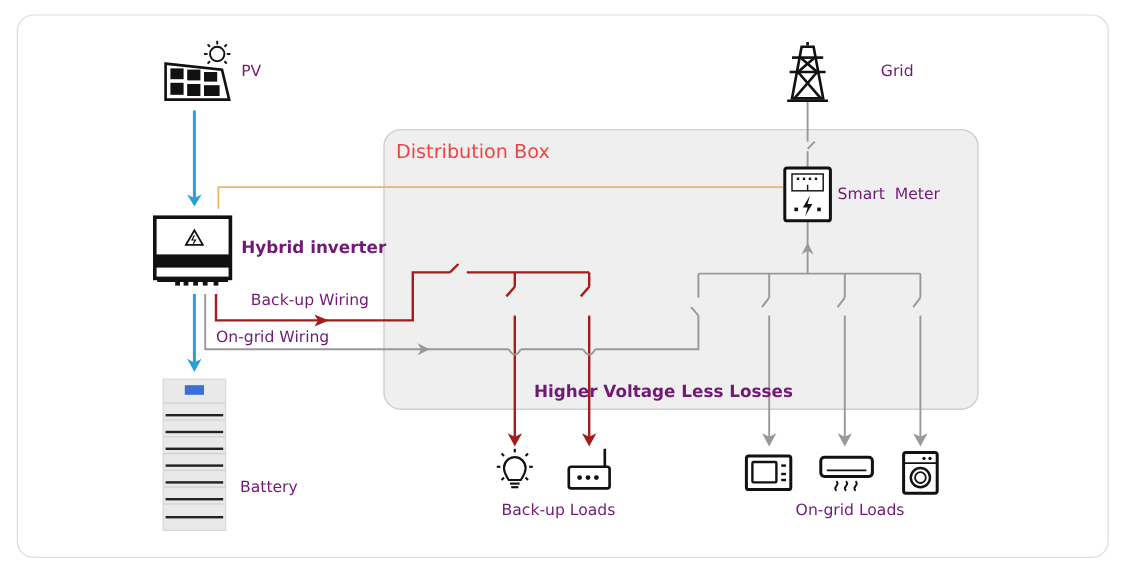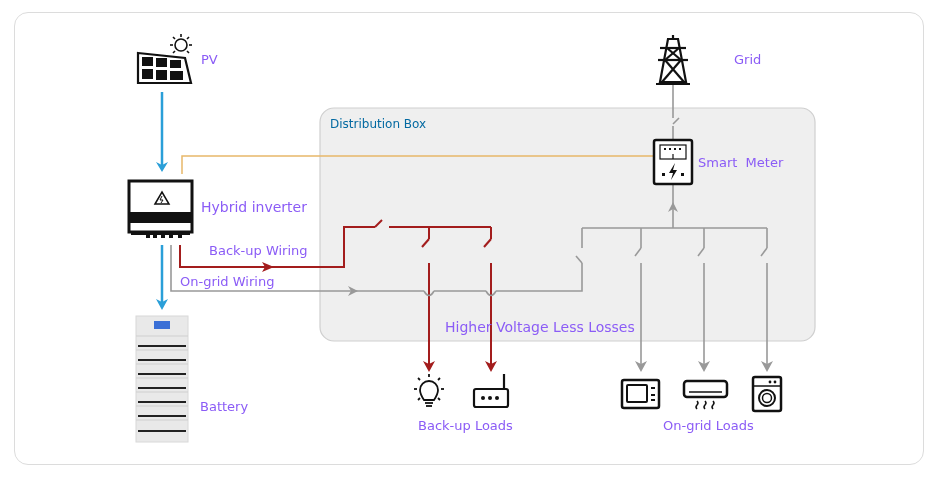--- a/index.html
+++ b/index.html
@@ -1,21 +1,21 @@
 <!DOCTYPE html>
 <html><head>
 <meta charset="utf-8">
 <style>
   html,body{margin:0;padding:0;background:#fff;}
   body{width:940px;height:483px;position:relative;overflow:hidden;font-family:"DejaVu Sans","Liberation Sans",sans-serif;}
   .frame{position:absolute;left:14px;top:12px;width:910px;height:453px;border:1.5px solid #dcdcdc;border-radius:14px;box-sizing:border-box;}
   svg{position:absolute;left:0;top:0;}
-  .lbl{position:absolute;font-size:13px;color:#8b5cf6;white-space:nowrap;}
-  .lbl.box{color:#0369a1;font-size:12px;}
-  .lbl.big{font-size:14px;}
+  .lbl{position:absolute;font-size:13px;color:#701a75;white-space:nowrap;}
+  .lbl.box{color:#ef4444;font-size:16px;}
+  .lbl.big{font-size:14px;font-weight:bold;}
 </style>
 </head>
 <body>
 
 <div class="frame"></div>
 
 <svg width="940" height="483" viewBox="0 0 940 483">
   <defs>
     <marker id="arrBlue" markerWidth="10" markerHeight="10" refX="5" refY="8" orient="auto" markerUnits="userSpaceOnUse">
       <path d="M0,0 L5,8 L10,0 L5,3 Z" fill="#2a9fd8"></path>

